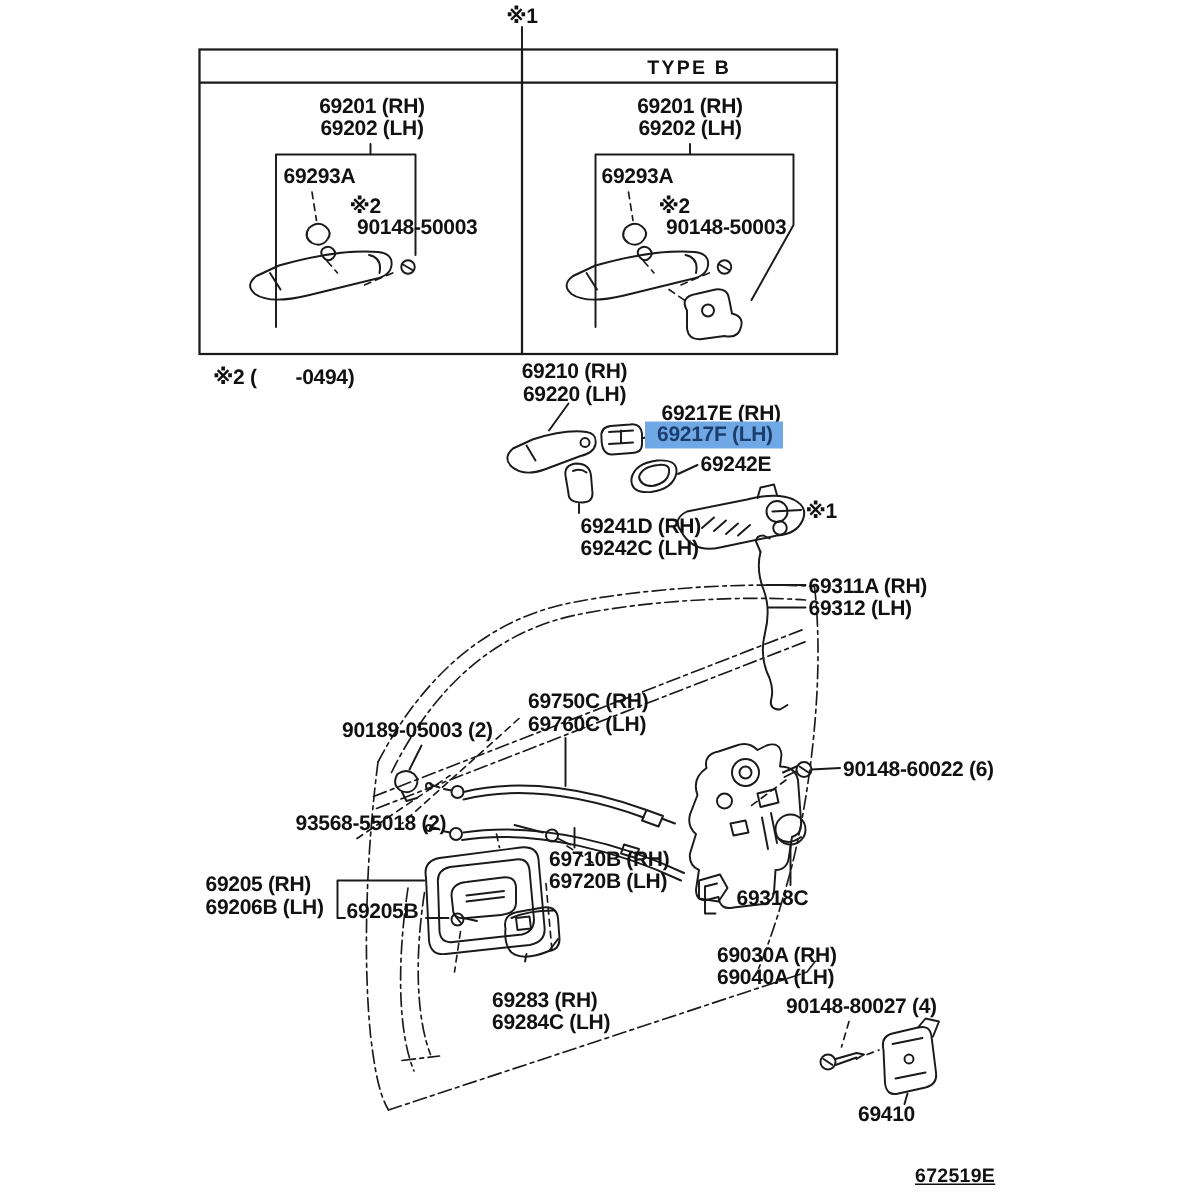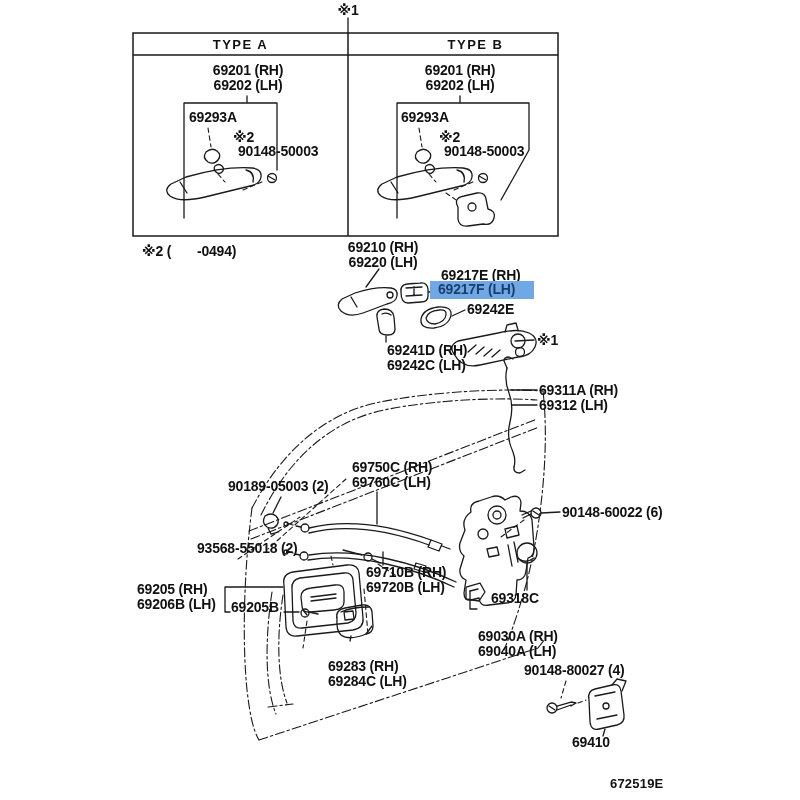--- a/index.html
+++ b/index.html
@@ -7,24 +7,24 @@
          font-family:"Liberation Sans","DejaVu Sans",sans-serif;overflow:hidden;}
   .stage svg{position:absolute;left:0;top:0;}
   .s{stroke:#1a1a1a;fill:none;stroke-width:1.3;stroke-linejoin:round;stroke-linecap:round;}
   .tb{stroke:#1a1a1a;fill:none;stroke-width:1.5;}
   .dd{stroke:#1a1a1a;fill:none;stroke-width:1.1;stroke-dasharray:9 3 2.5 3;stroke-linecap:round;}
   .da{stroke-dasharray:4.5 3.5;stroke-width:1.1;}
   .lbl{position:absolute;font-weight:700;font-size:14px;line-height:15px;color:#111;
        letter-spacing:-0.2px;white-space:pre;}
   .lbl.center{transform:translateX(-50%);text-align:center;}
   .hl .ln{background:var(--hl-bg,#6FA8E4);color:var(--hl-fg,#1C3E6E);
-          padding:1px 19px 2px 8px;margin-left:-8px;}
+          padding:1px 7px 2px 8px;margin-left:-8px;}
   .th{position:absolute;font-weight:700;font-size:13px;letter-spacing:1.5px;
       text-align:center;color:#111;}
-  .code{position:absolute;font-weight:700;font-size:13px;color:#111;letter-spacing:0.2px;}
+  .code{position:absolute;font-weight:700;font-size:13px;color:#111;letter-spacing:0.2px;text-decoration:underline;}
 </style>
 </head>
 <body>
 
 <div class="stage">
 
   <svg width="800" height="800" viewBox="0 0 800 800">
     <defs>
       <g id="handleSet" class="s">
         <path class="da" d="M208,128 L211,147"></path>
@@ -162,22 +162,21 @@
       <circle class="s" cx="552" cy="708" r="5"></circle>
       <path class="s" d="M549,706 l6,4 M557,706 L571,702 M557,710 L571,705 M571,702 L576,703 L571,706"></path>
       <path class="s" d="M589,700 Q587,691 595,689 L612,685 Q620,683 621,691 L624,715 Q625,723 617,725 L599,729 Q591,731 590,722 Z"></path>
       <path class="s" d="M595,696 L615,692 M597,719 L617,715"></path>
       <circle class="s" cx="606" cy="706" r="3"></circle>
       <path class="s" d="M612,685 L617,679 L626,681 L622,691"></path>
       <path class="s" d="M605,729 L603,736"></path>
     </g>
   </svg>
 
-  <div class="th" style="left:133px;top:37px;width:215px;">TYPE A</div>
-  <div class="th" style="left:356px;top:37px;width:239px;">TYPE B</div>
+  <div class="th" style="left:340px;top:37px;width:239px;">TYPE B</div>
   <div class="code" style="left:610px;top:776px;">672519E</div>
 
   <div id="labels-layer">
       <div class="lbl center" style="left: 348px; top: 3px;"><div class="ln">※1</div></div>
       <div class="lbl center" style="left: 248px; top: 63px;"><div class="ln">69201 (RH)</div><div class="ln">69202 (LH)</div></div>
       <div class="lbl left" style="left: 189px; top: 110px;"><div class="ln">69293A</div></div>
       <div class="lbl left" style="left: 233px; top: 130px;"><div class="ln">※2</div></div>
       <div class="lbl left" style="left: 238px; top: 144px;"><div class="ln">90148-50003</div></div>
       <div class="lbl center" style="left: 460px; top: 63px;"><div class="ln">69201 (RH)</div><div class="ln">69202 (LH)</div></div>
       <div class="lbl left" style="left: 401px; top: 110px;"><div class="ln">69293A</div></div>

